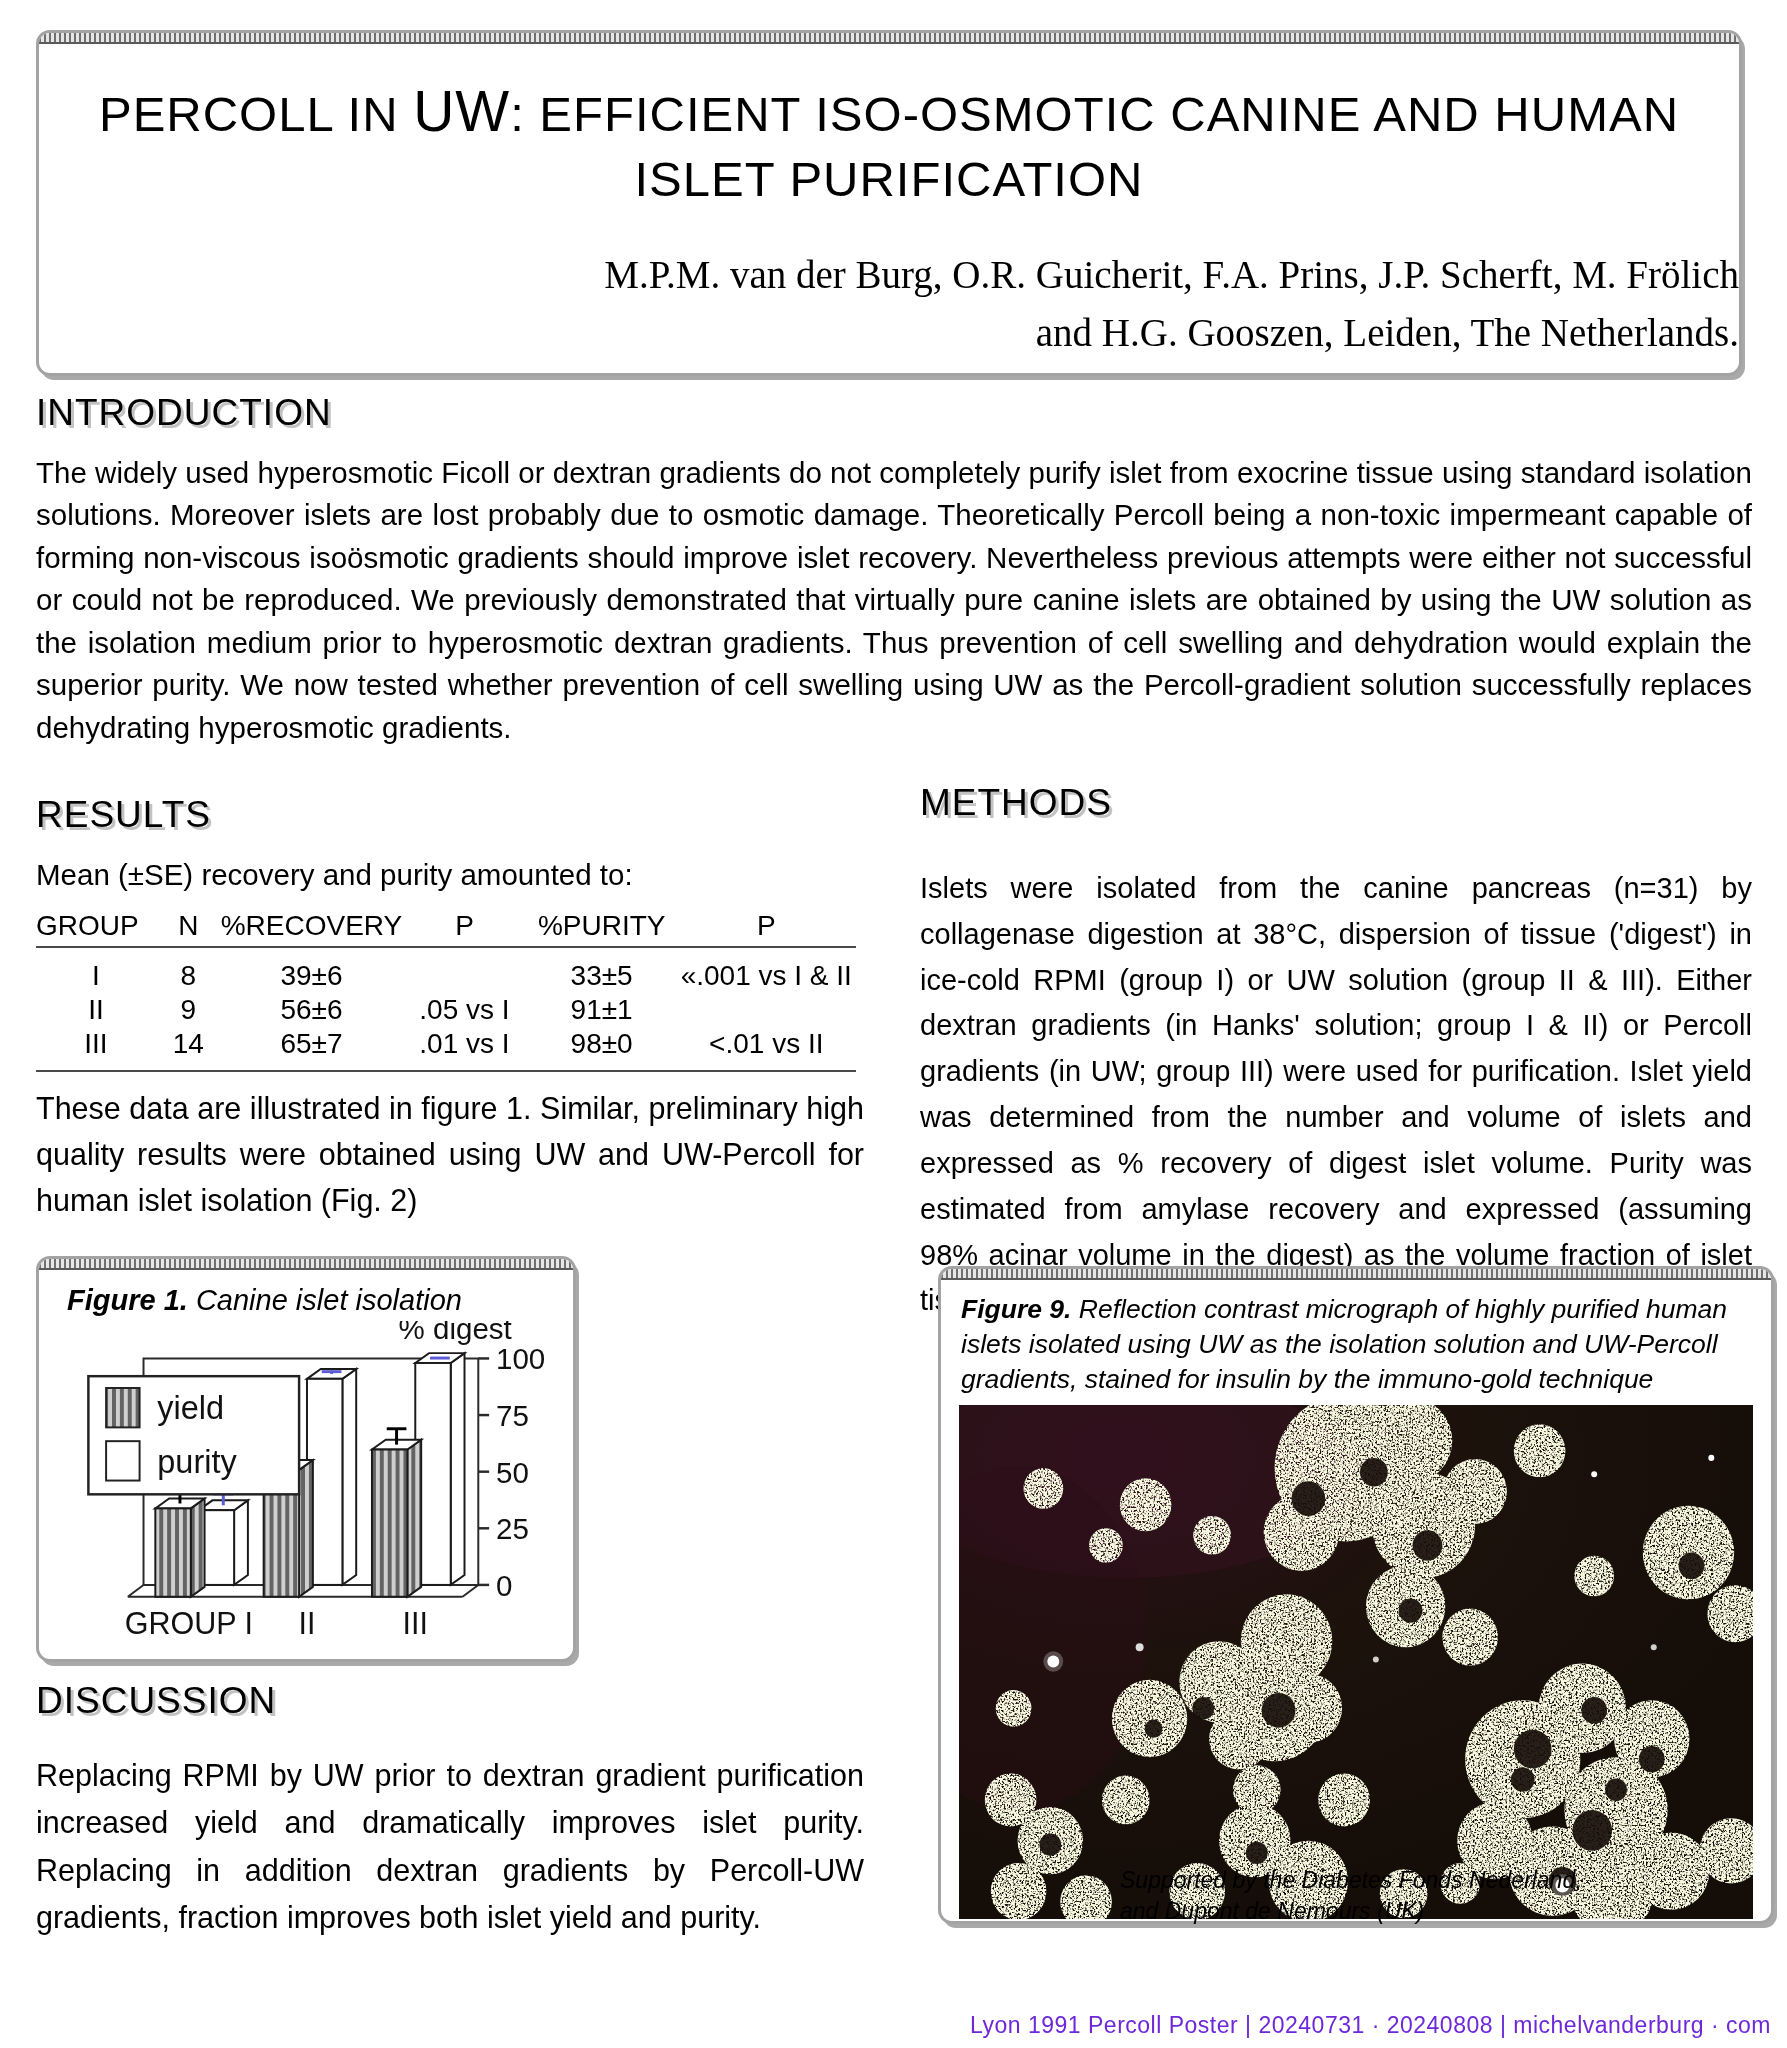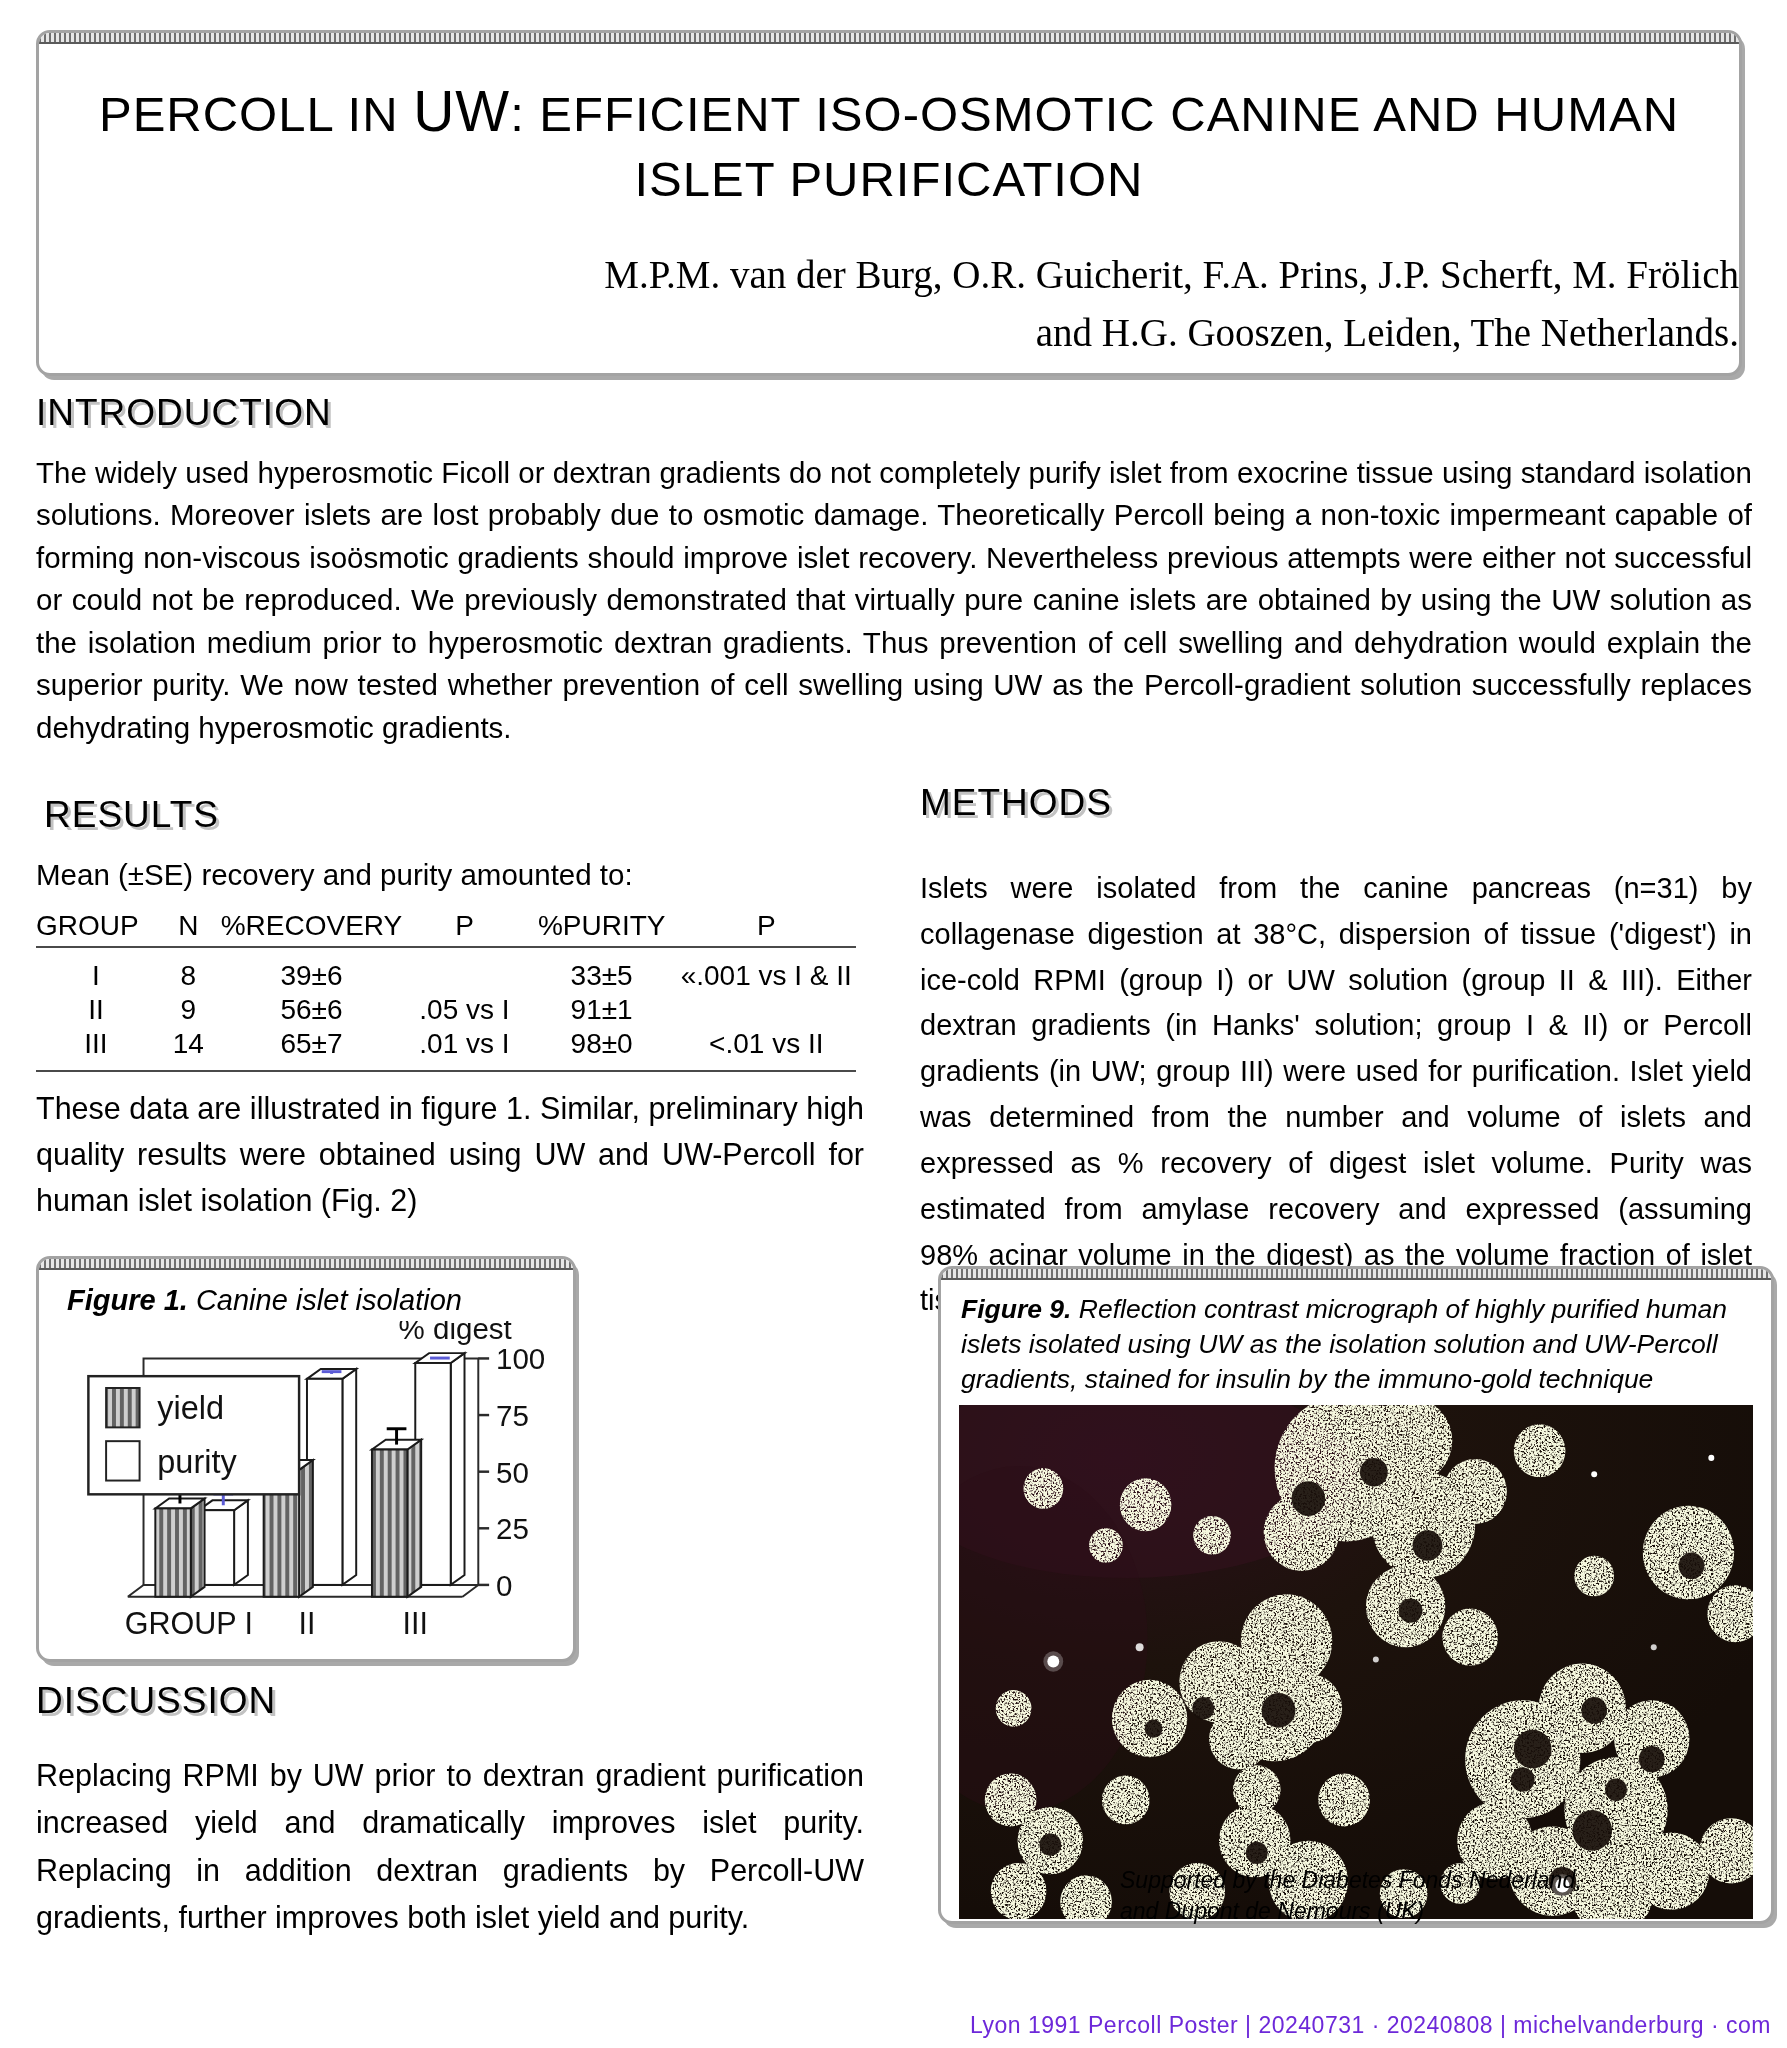--- a/index.html
+++ b/index.html
@@ -17,21 +17,21 @@
   #title-line1,#title-line2{text-align:center;font-size:49px;letter-spacing:1px;line-height:1.3;}
   #title-line1{margin-top:30px;}
   .uw{font-size:57px;}
   #authors{margin-top:34px;text-align:right;font-family:"Liberation Serif","DejaVu Serif",serif;
            font-size:39px;line-height:1.5;}
 
   
   .sect{position:absolute;font-size:37px;font-weight:400;letter-spacing:1px;
         text-shadow:3px 3px 0 #c2c2c2;}
   #h-introduction{left:36px;top:392px;}
-  #h-results{left:44px;top:794px;}
+  #h-results{left:36px;top:794px;}
   #h-methods{left:920px;top:782px;}
   #h-discussion{left:36px;top:1680px;}
 
   
   .para{position:absolute;text-align:justify;}
   #intro-body{left:36px;top:452px;width:1716px;font-size:29.5px;line-height:1.44;}
   #results-lead{left:36px;top:858px;font-size:29.5px;text-align:left;}
   #methods-body{left:920px;top:866px;width:832px;font-size:29px;line-height:1.58;}
   #after-table{left:36px;top:1086px;width:828px;font-size:30.5px;line-height:1.5;}
   #discussion-body{left:36px;top:1752px;width:828px;font-size:30.5px;line-height:1.55;}
@@ -87,21 +87,21 @@
 
   <div id="h-introduction" class="sect">INTRODUCTION</div>
   <div id="h-results" class="sect">RESULTS</div>
   <div id="h-methods" class="sect">METHODS</div>
   <div id="h-discussion" class="sect">DISCUSSION</div>
 
   <div id="intro-body" class="para">The widely used hyperosmotic Ficoll or dextran gradients do not completely purify islet from exocrine tissue using standard isolation solutions. Moreover islets are lost probably due to osmotic damage. Theoretically Percoll being a non-toxic impermeant capable of forming non-viscous isoösmotic gradients should improve islet recovery. Nevertheless previous attempts were either not successful or could not be reproduced. We previously demonstrated that virtually pure canine islets are obtained by using the UW solution as the isolation medium prior to hyperosmotic dextran gradients. Thus prevention of cell swelling and dehydration would explain the superior purity. We now tested whether prevention of cell swelling using UW as the Percoll-gradient solution successfully replaces dehydrating hyperosmotic gradients.</div>
   <div id="results-lead" class="para">Mean (±SE) recovery and purity amounted to:</div>
   <div id="methods-body" class="para">Islets were isolated from the canine pancreas (n=31) by collagenase digestion at 38°C, dispersion of tissue ('digest') in ice-cold RPMI (group I) or UW solution (group II &amp; III). Either dextran gradients (in Hanks' solution; group I &amp; II) or Percoll gradients (in UW; group III) were used for purification. Islet yield was determined from the number and volume of islets and expressed as % recovery of digest islet volume. Purity was estimated from amylase recovery and expressed (assuming 98% acinar volume in the digest) as the volume fraction of islet tissue.</div>
   <div id="after-table" class="para">These data are illustrated in figure 1. Similar, preliminary high quality results were obtained using UW and UW-Percoll for human islet isolation (Fig. 2)</div>
-  <div id="discussion-body" class="para">Replacing RPMI by UW prior to dextran gradient purification increased yield and dramatically improves islet purity. Replacing in addition dextran gradients by Percoll-UW gradients, further improves both islet yield and purity.</div>
+  <div id="discussion-body" class="para">Replacing RPMI by UW prior to dextran gradient purification increased yield and dramatically improves islet purity. Replacing in addition dextran gradients by Percoll-UW gradients, fraction improves both islet yield and purity.</div>
 
   <table id="results-table">
     <thead>
         <tr>
           <th>GROUP</th>
           <th>N</th>
           <th>%RECOVERY</th>
           <th>P</th>
           <th>%PURITY</th>
           <th>P</th>

